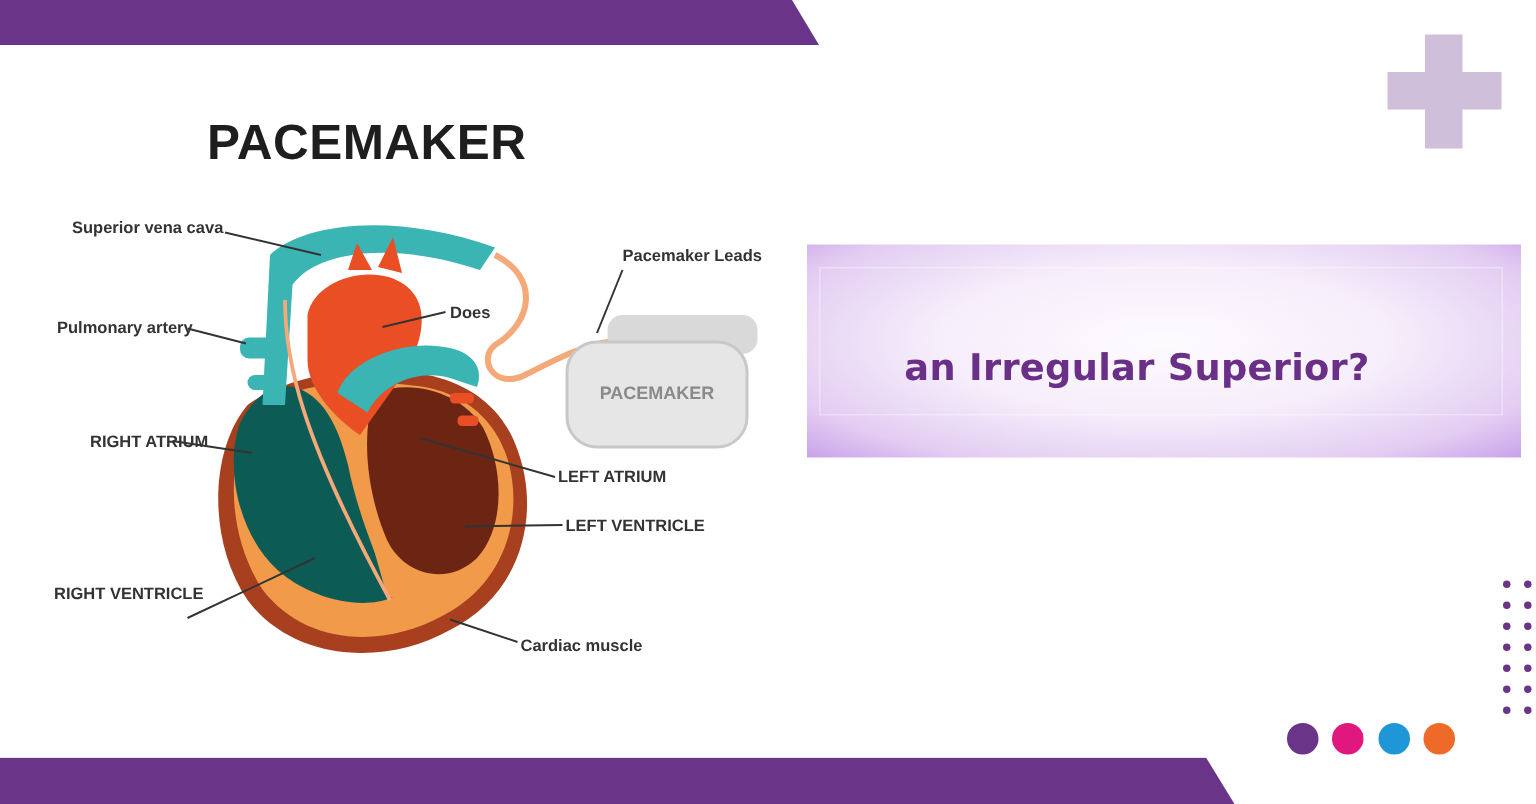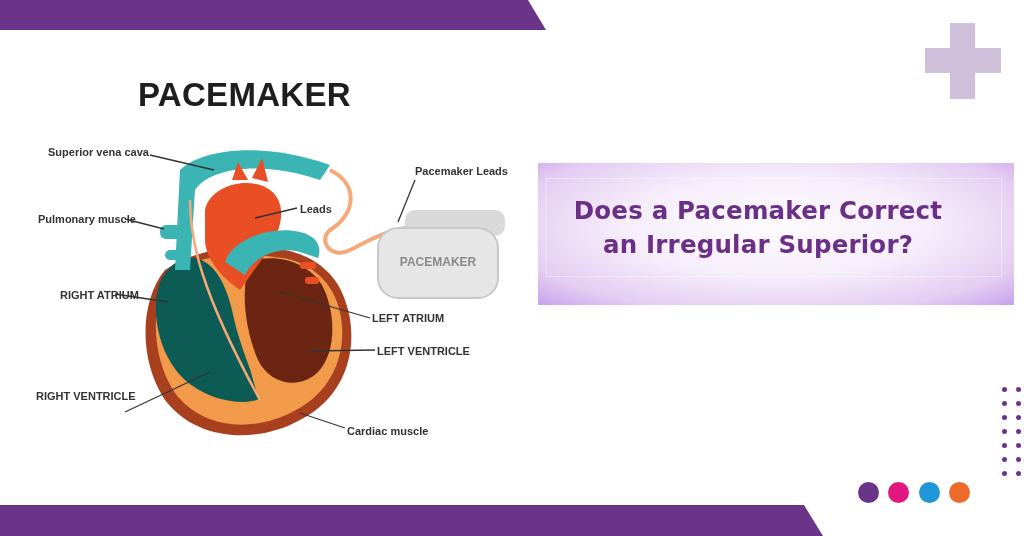--- a/index.html
+++ b/index.html
@@ -104,39 +104,39 @@
       <line x1="125" y1="412" x2="210" y2="372"></line>
       <line x1="297" y1="208" x2="255" y2="218"></line>
       <line x1="415" y1="180" x2="398" y2="222"></line>
       <line x1="370" y1="318" x2="280" y2="292"></line>
       <line x1="375" y1="350" x2="310" y2="351"></line>
       <line x1="345" y1="428" x2="300" y2="413"></line>
     </g>
   </svg>
 
   <span class="label" style="left:48px; top:16px;">Superior vena cava</span>
-  <span class="label" style="left:38px; top:83px;">Pulmonary muscle</span>
+  <span class="label" style="left:38px; top:83px;">Pulmonary artery</span>
   <span class="label" style="left:36px; top:159px;padding-left:24px;">RIGHT ATRIUM</span>
   <span class="label" style="left:36px; top:260px;">RIGHT VENTRICLE</span>
   <span class="label" style="left:375px; top:35px;padding-left:40px;">Pacemaker Leads</span>
-  <span class="label" style="left:300px; top:73px;">Leads</span>
+  <span class="label" style="left:300px; top:73px;">Does</span>
   <span class="label" style="left:372px; top:182px;text-align:right;">LEFT ATRIUM</span>
   <span class="label" style="left:377px; top:215px;">LEFT VENTRICLE</span>
   <span class="label" style="left:347px; top:295px;">Cardiac muscle</span>
 </div>
 
 <div class="plus-icon">
   <div class="h"></div>
   <div class="v"></div>
 </div>
 
 <div class="headline-box">
   <div class="headline-inner"></div>
   <h1 class="headline">
-    <span>Does a Pacemaker Correct</span><br>
+    <br>
     <span>an Irregular Superior?</span>
   </h1>
 </div>
 
 <div class="dot-grid">
   <span style="left:2px;top:0px"></span>
     <span style="left:16px;top:0px"></span>
   <span style="left:2px;top:14px"></span>
     <span style="left:16px;top:14px"></span>
   <span style="left:2px;top:28px"></span>

